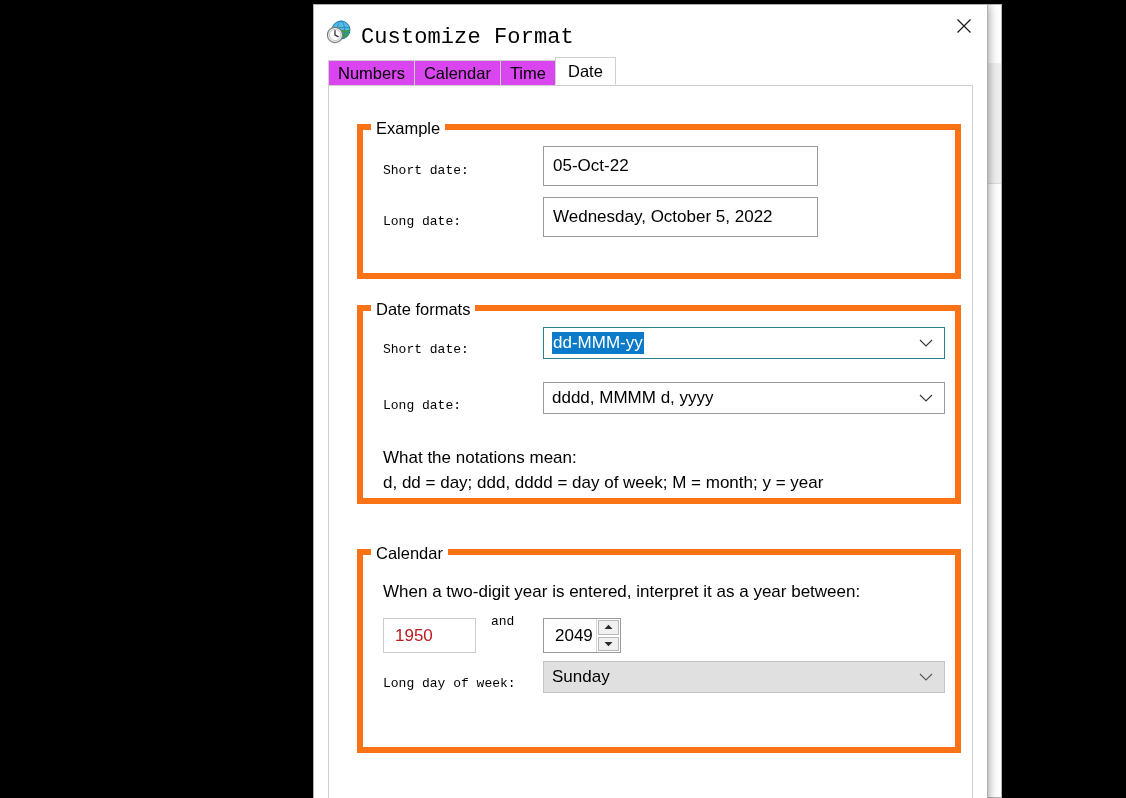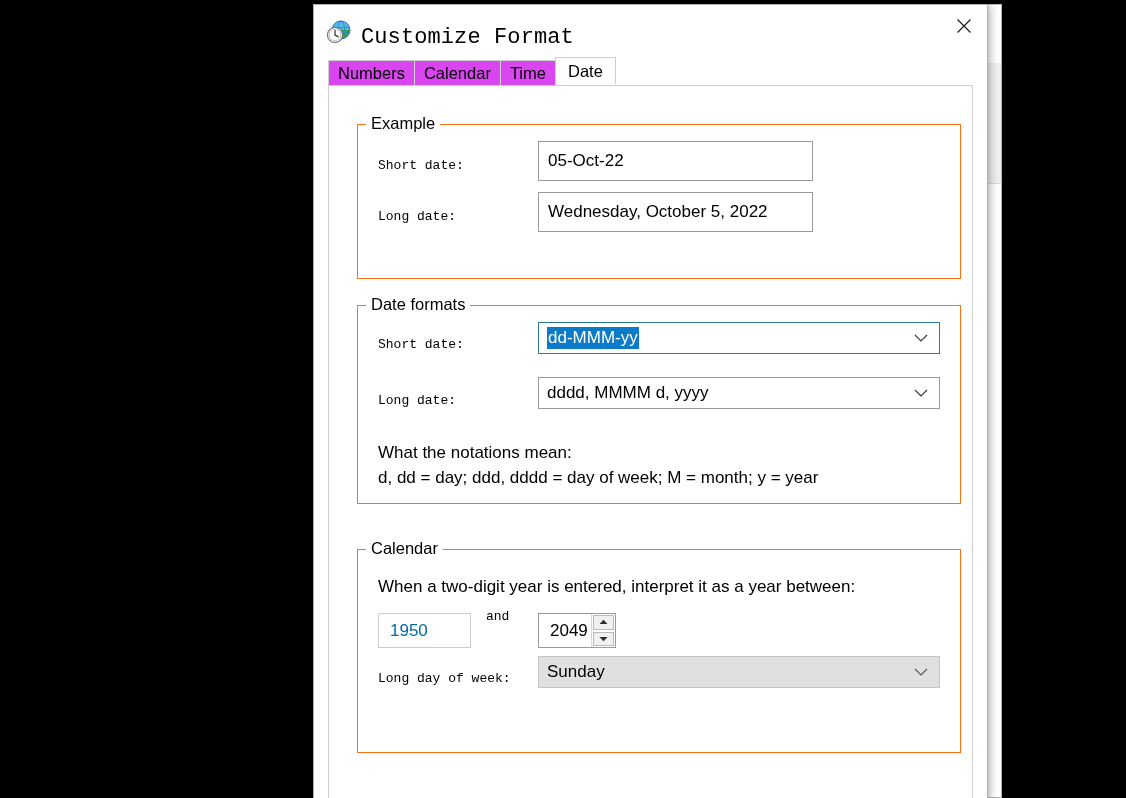--- a/index.html
+++ b/index.html
@@ -166,21 +166,21 @@
     background: #ffffff;
     border: 1px solid #cfcfcf;
     border-top: 1px solid #cfcfcf;
     box-sizing: border-box;
     z-index: 2;
   }
 
   
   .groupbox {
     position: absolute;
-    border: 1px solid #f97316;
+    border: 6px solid #f97316;
     box-sizing: border-box;
     background: transparent;
   }
   .groupbox-title {
     position: absolute;
     top: -11px;
     left: 8px;
     background: #ffffff;
     padding: 0 5px;
     font-size: 16.5px;
@@ -262,21 +262,21 @@
     color: #000000;
     white-space: nowrap;
   }
 
   .textbox-disabled {
     position: absolute;
     background: #ffffff;
     border: 1px solid #cccccc;
     box-sizing: border-box;
     font-size: 17px;
-    color: #0369a1;
+    color: #b91c1c;
     display: flex;
     align-items: center;
     padding-left: 11px;
     white-space: nowrap;
   }
 
   .spinwrap {
     position: absolute;
     border: 1px solid #9a9a9a;
     background: #ffffff;

